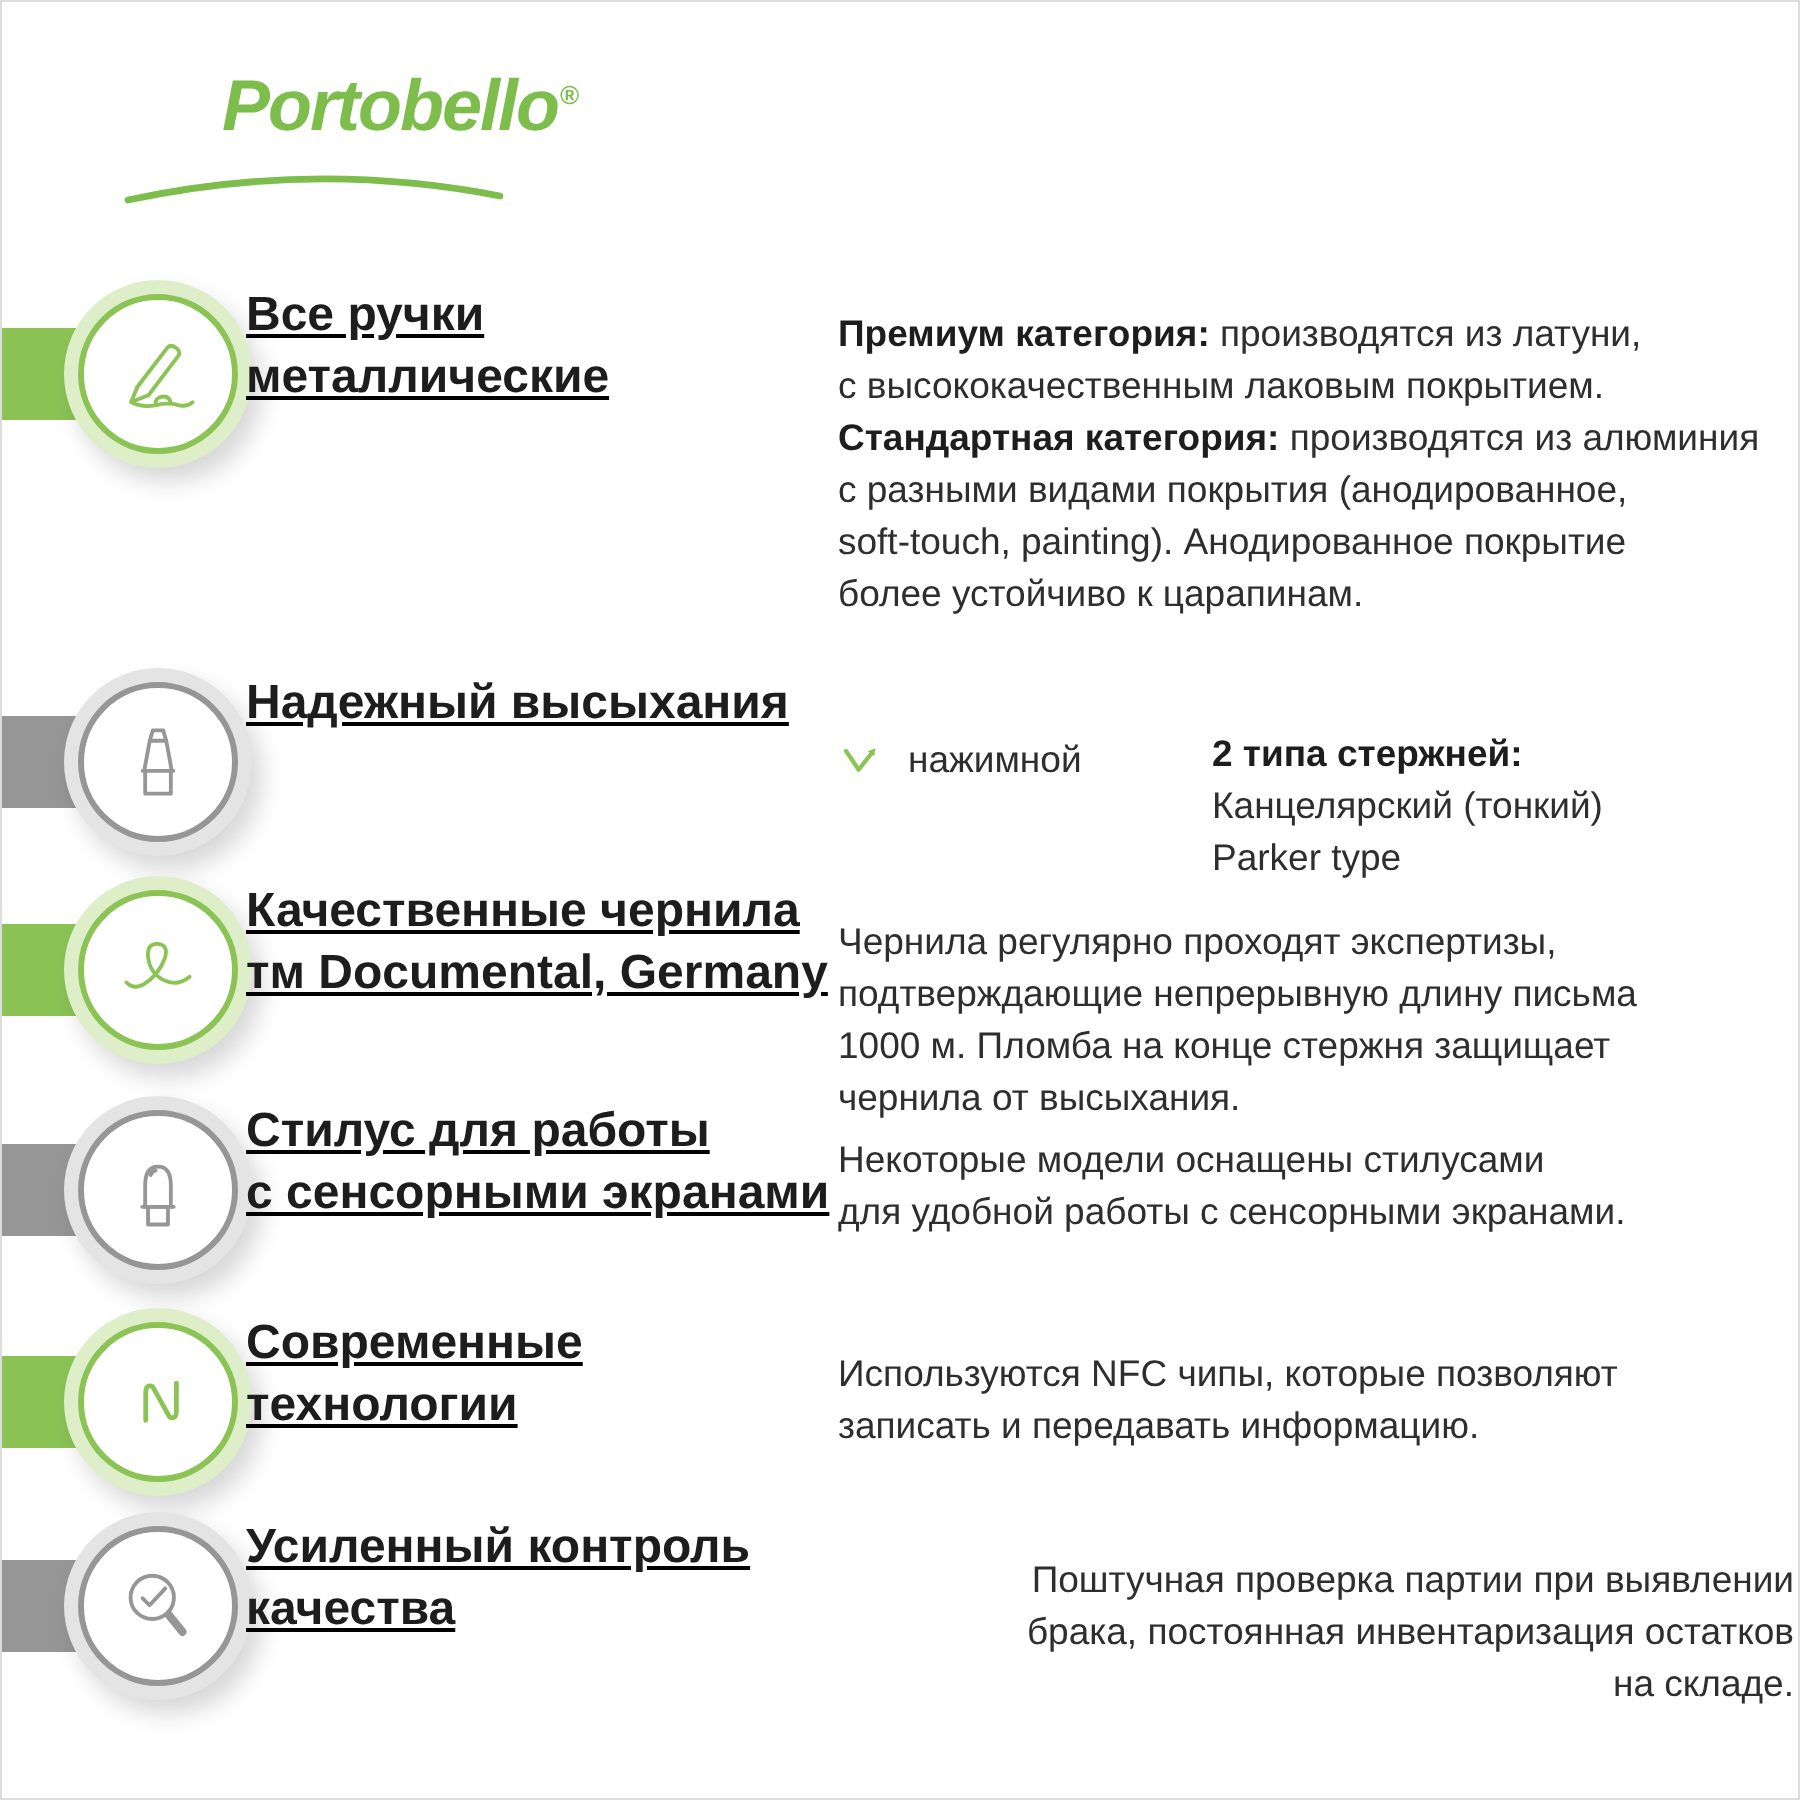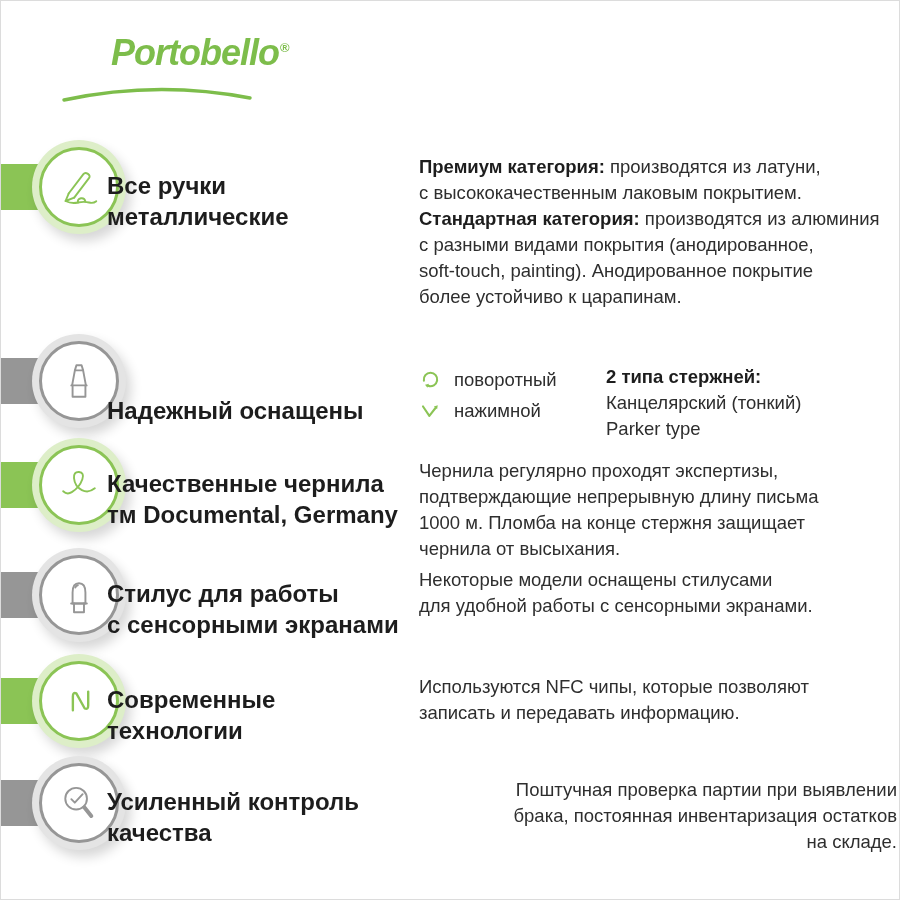--- a/index.html
+++ b/index.html
@@ -36,22 +36,22 @@
         box-shadow:5px 7px 12px rgba(0,0,0,0.16);}
   .halo.green{background:var(--pale-green);}
   .halo.gray{background:var(--pale-gray);}
   .circle{position:absolute;left:38px;width:80px;height:80px;border-radius:50%;
           background:#ffffff;box-sizing:border-box;
           display:flex;align-items:center;justify-content:center;}
   .circle.green{border:3.5px solid var(--green);color:var(--green);}
   .circle.gray{border:3.5px solid var(--gray);color:var(--gray);}
   .circle span{display:flex;}
 
-  .row-title{position:absolute;left:106px;width:300px;height:90px;
-             display:flex;align-items:flex-end;}
+  .row-title{position:absolute;left:122px;width:300px;height:90px;
+             display:flex;align-items:flex-start;text-decoration:underline;}
   .row-title span{
     font-weight:bold;font-size:24px;line-height:31px;color:var(--title-text);
     white-space:pre-line;}
 
   .desc{position:absolute;left:418px;width:478px;
         font-size:18.5px;line-height:26px;color:var(--body-text);
         white-space:pre-line;}
   .desc b{font-weight:bold;color:var(--title-text);}
 
   .mech{display:flex;white-space:normal;}
@@ -101,33 +101,24 @@
         <span>
           <svg viewBox="0 0 48 48" width="46" height="46" fill="none" stroke="currentColor" stroke-width="2" stroke-linecap="round" stroke-linejoin="round">
             <path d="M21.3 7.5 h5.4 l1.6 5.4 h-8.6 Z"></path>
             <path d="M19.7 12.9 L16.8 28.6 M28.3 12.9 L31.2 28.6"></path>
             <path d="M16 28.6 h16"></path>
             <path d="M17.3 28.6 V40.5 M30.7 28.6 V40.5 M17.3 40.5 h13.4"></path>
           </svg>
         </span>
       </div>
       <div class="row-title" style="top: 335px;">
-        <span>Надежный оснащены</span>
+        <span>Надежный высыхания</span>
       </div>
       <div class="desc mech" style="top: 363px;">
         <div class="mech-options">
-          <div class="mech-option">
-            <span>
-              <svg viewBox="0 0 24 24" width="23" height="23" fill="none" stroke="currentColor" stroke-width="2.2" stroke-linecap="round" stroke-linejoin="round">
-                <path d="M5.11 13.22 A7 7 0 1 1 9.61 18.58"></path>
-                <path d="M6.3 17.4 L8.8 20.7 L10.4 16.4 Z" fill="currentColor" stroke="none"></path>
-              </svg>
-            </span>
-            <span class="mlabel">поворотный</span>
-          </div>
           <div class="mech-option">
             <span>
               <svg viewBox="0 0 24 24" width="23" height="23" fill="none" stroke="currentColor" stroke-width="2.2" stroke-linecap="round" stroke-linejoin="round">
                 <path d="M4.2 7.8 L10.8 17.6 L17.2 9.4"></path>
                 <path d="M19.6 6.4 L18.9 10.6 L15.5 7.9 Z" fill="currentColor" stroke="none"></path>
               </svg>
             </span>
             <span class="mlabel">нажимной</span>
           </div>
         </div>

